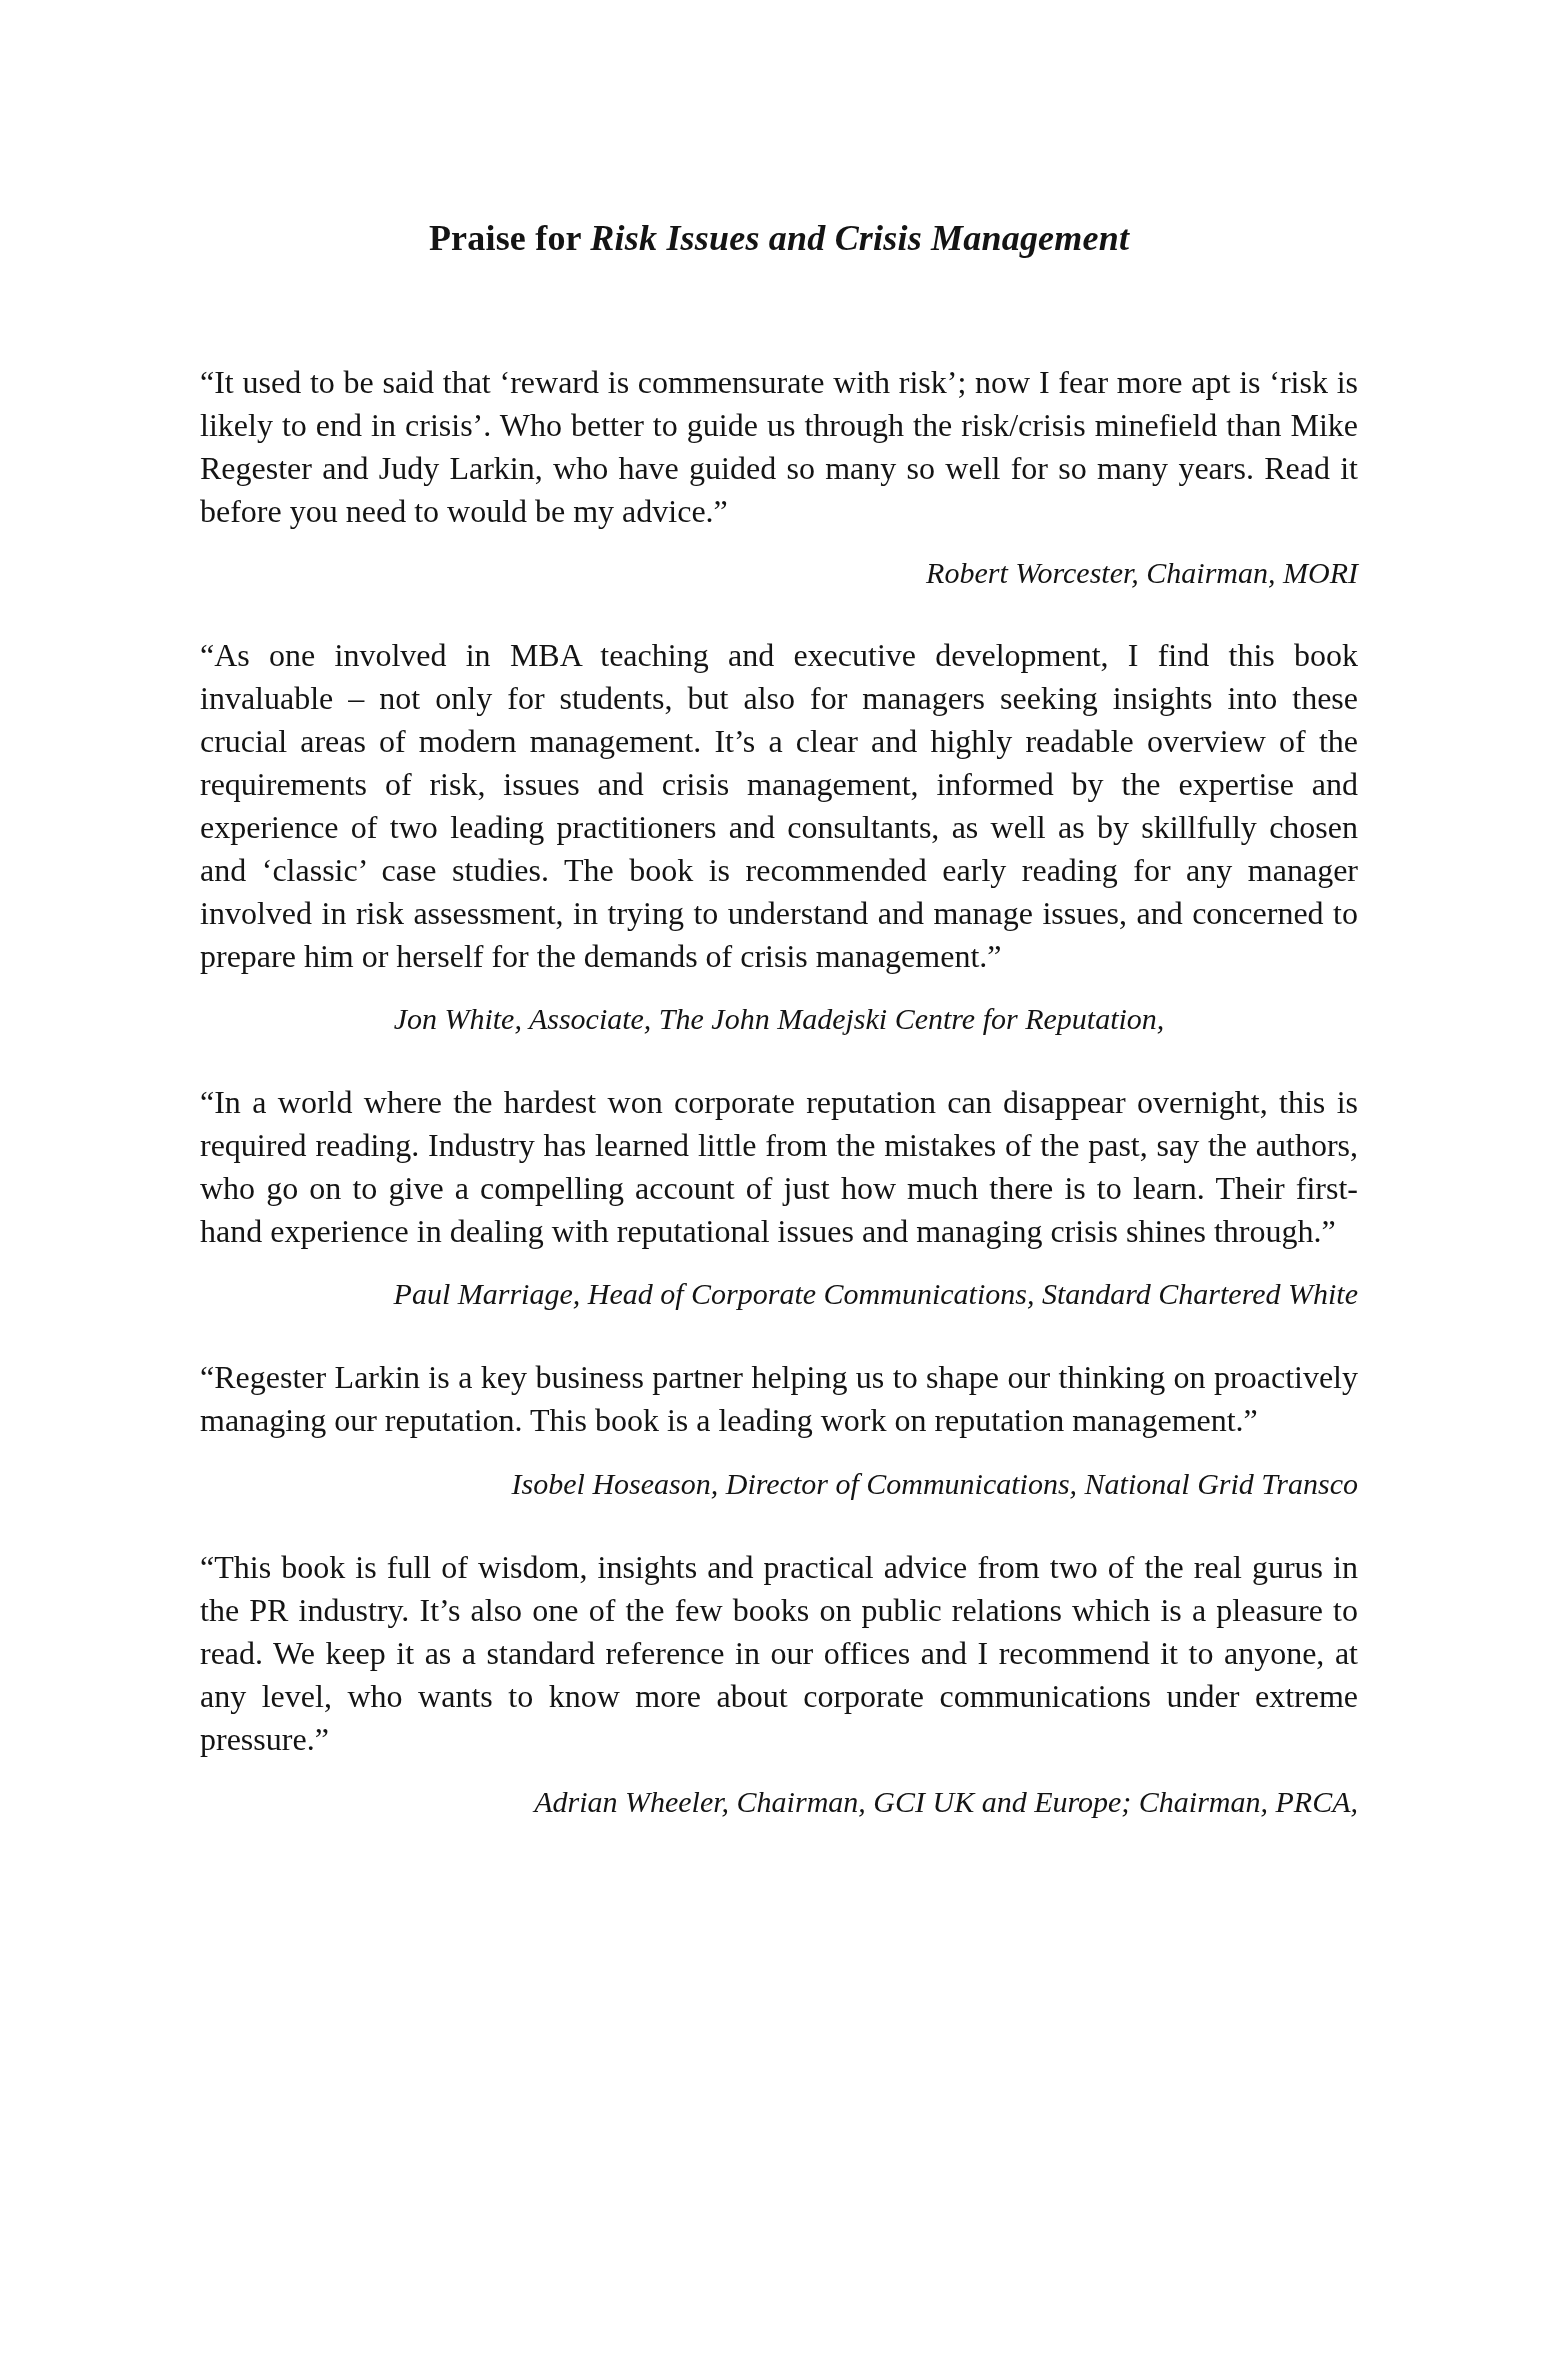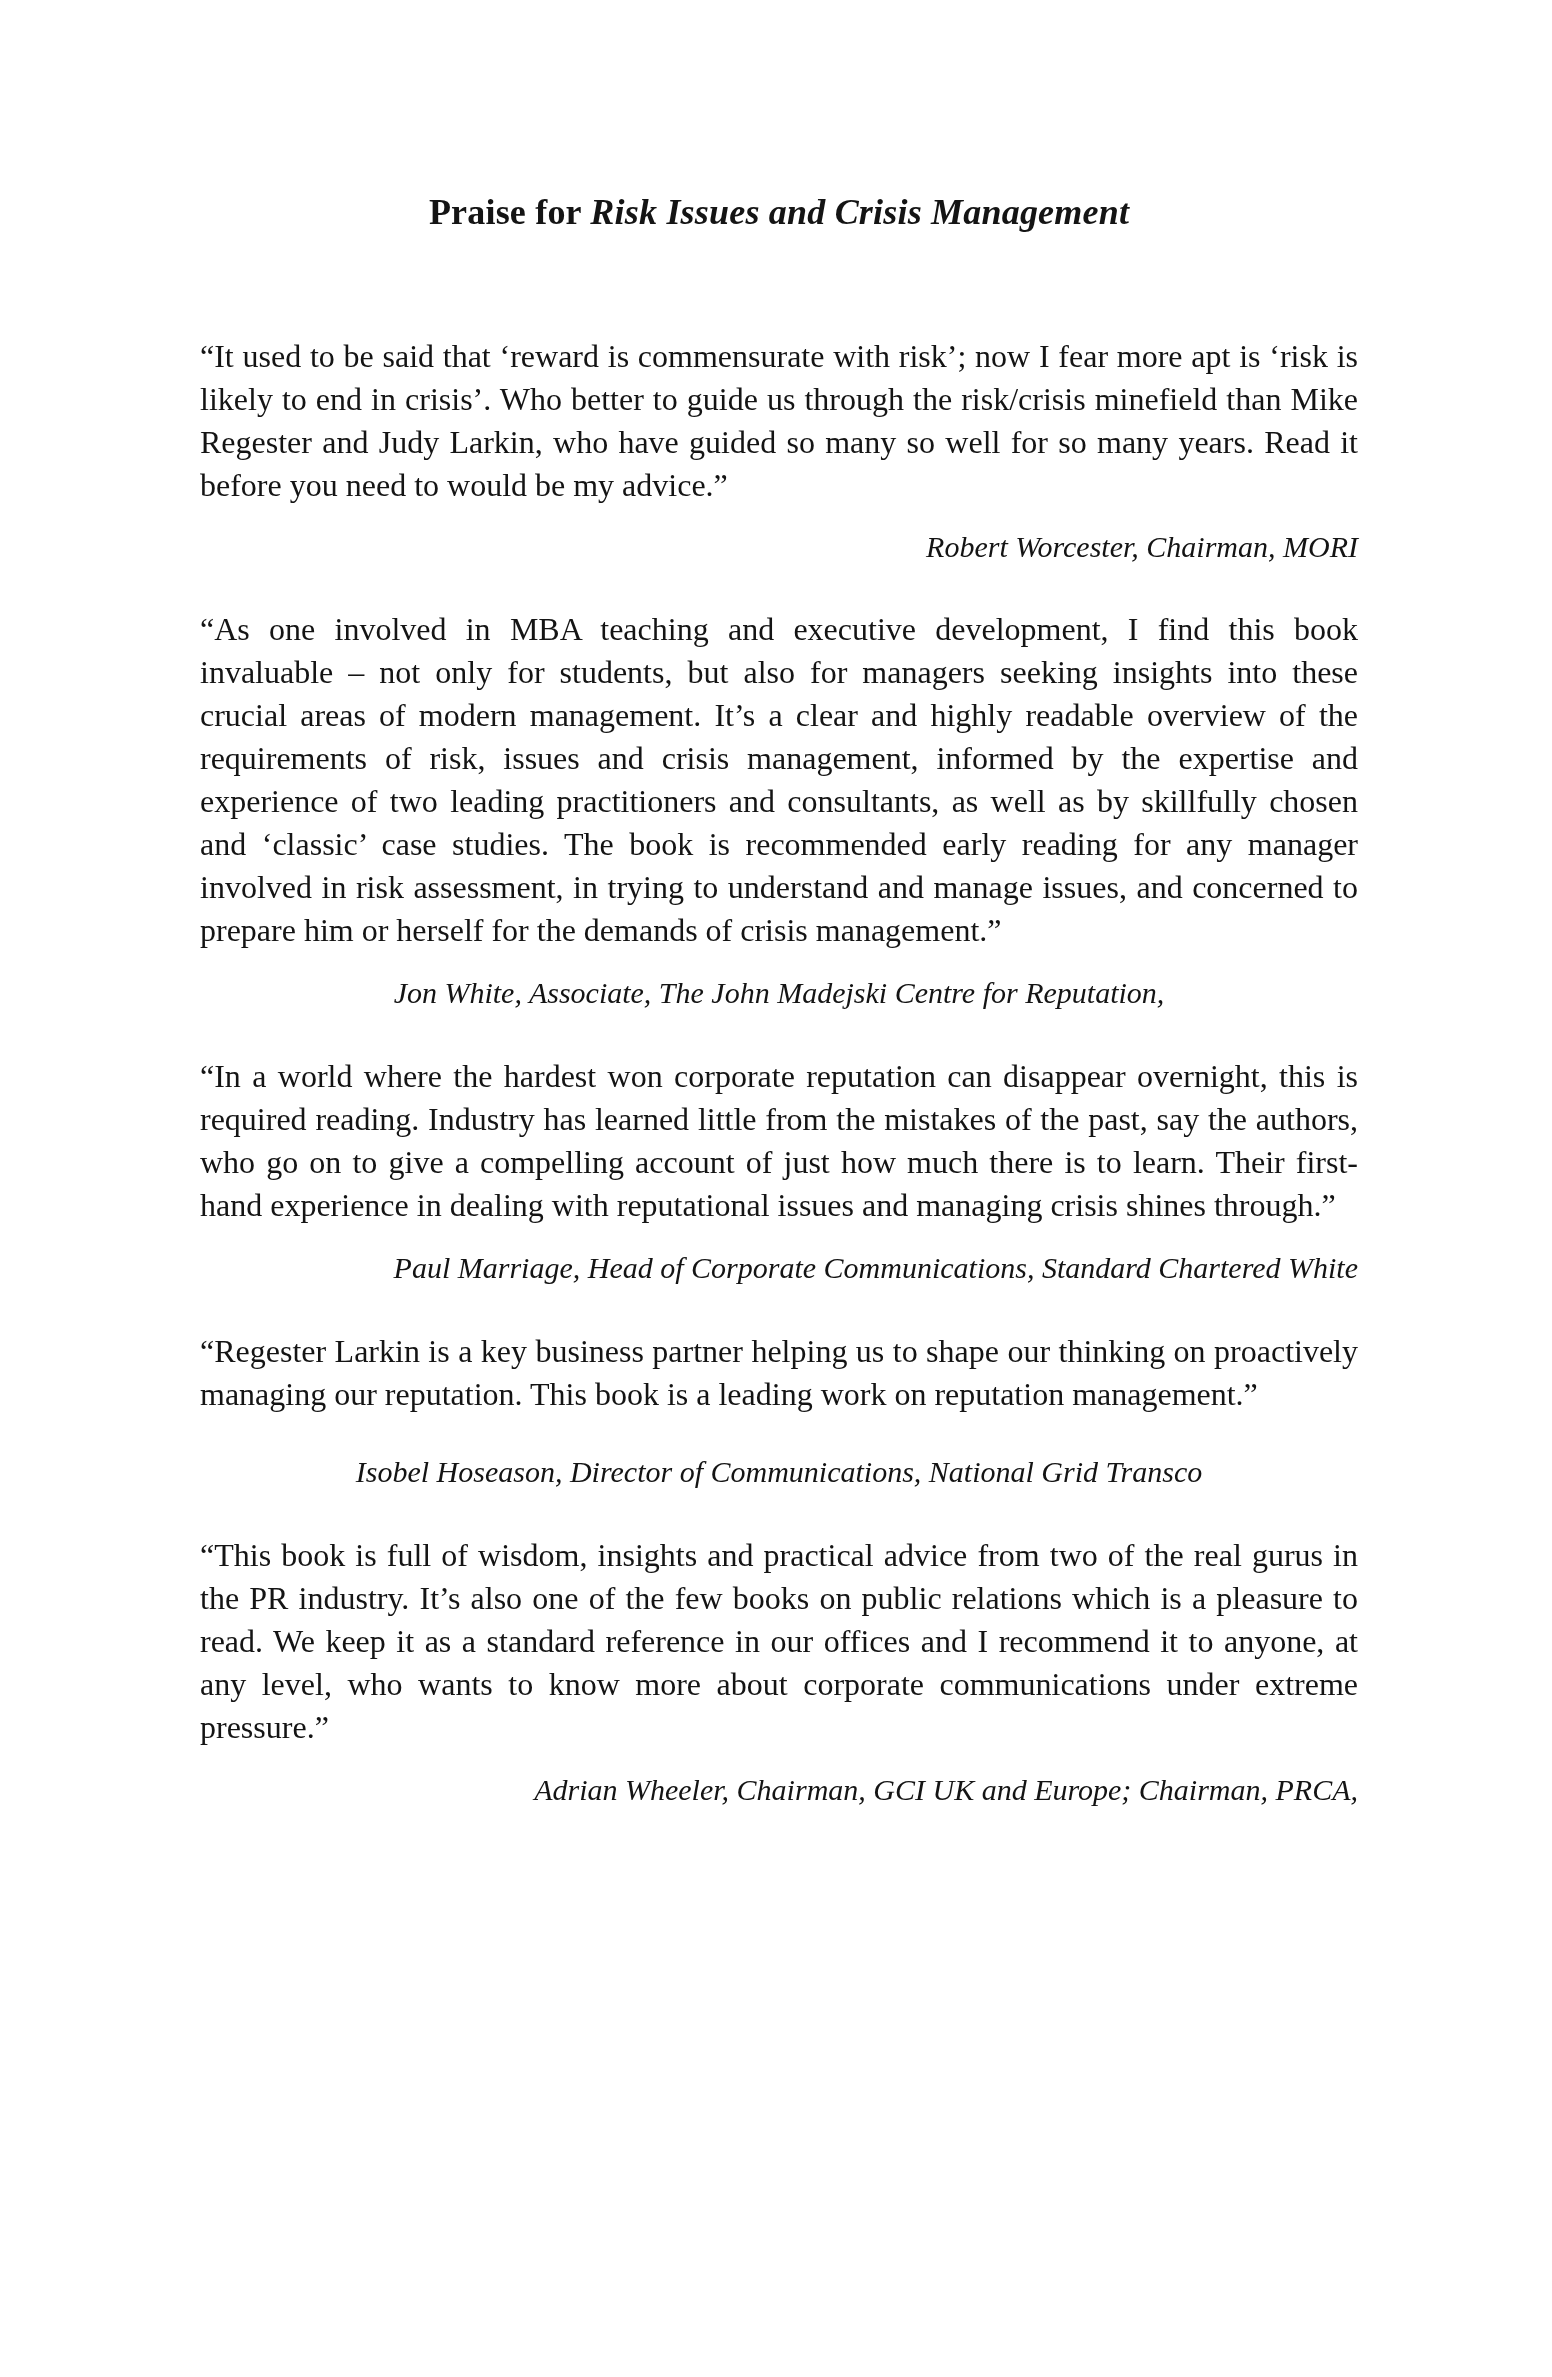--- a/index.html
+++ b/index.html
@@ -7,21 +7,21 @@
     width: 1552px;
     height: 2377px;
     position: relative;
     overflow: hidden;
     font-family: "Liberation Serif", "DejaVu Serif", serif;
     color: #141414;
   }
   .page {
     position: absolute;
     left: 200px;
-    top: 191px;
+    top: 217px;
     width: 1158px;
   }
   .title {
     text-align: center;
     font-size: 36px;
     font-weight: bold;
     margin: 0;
     line-height: 1.2;
     letter-spacing: 0.2px;
   }
@@ -42,21 +42,21 @@
     margin: 0;
   }
   .attribution span { display: block; font-style: italic; }
   #q0 { margin-top: 101px; }
   #q0 .attribution { margin-top: 18px; }
   #q1 { margin-top: 40px; }
   #q1 .attribution { margin-top: 19px; text-align: center; }
   #q2 { margin-top: 41px; }
   #q2 .attribution { margin-top: 19px; }
   #q3 { margin-top: 41px; }
-  #q3 .attribution { margin-top: 34px; text-align: center; }
+  #q3 .attribution { margin-top: 20px; }
   #q4 { margin-top: 41px; }
   #q4 .attribution { margin-top: 19px; }
 </style>
 </head>
 <body>
 
 <div class="page">
   <h1 class="title"><span>Praise for </span><span class="italic">Risk Issues and Crisis Management</span></h1>
 
   <div class="quote-block" id="q0">

